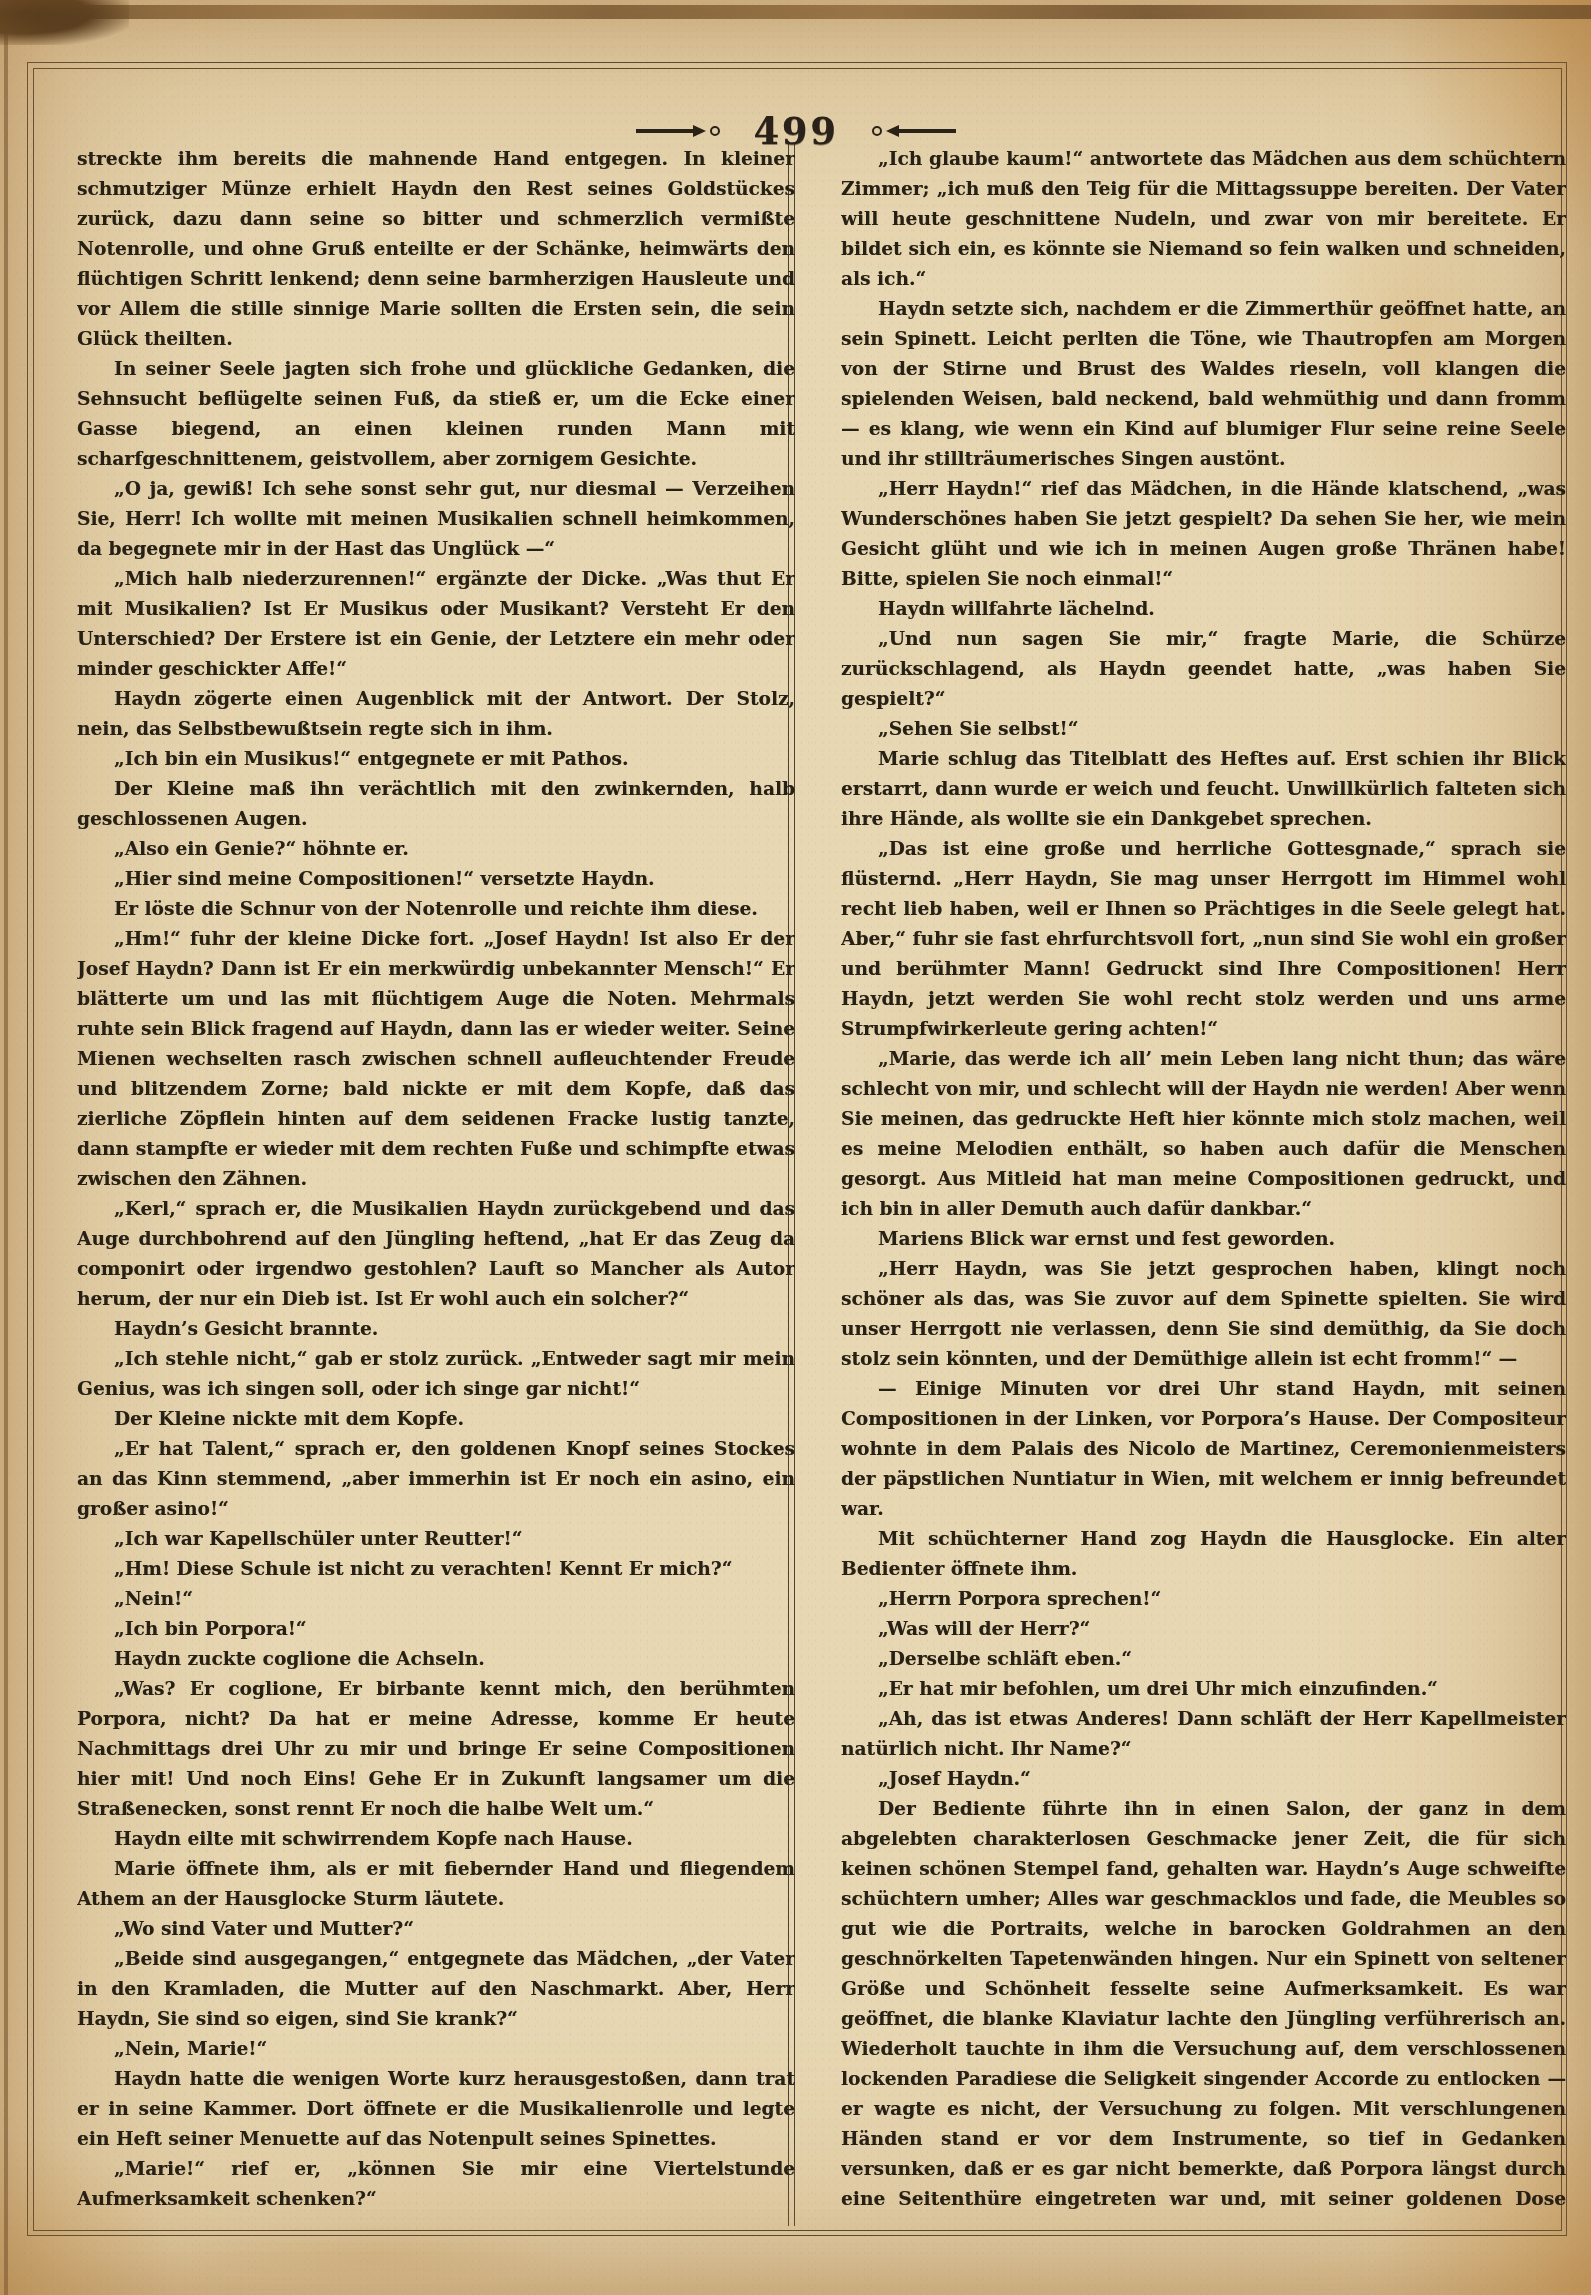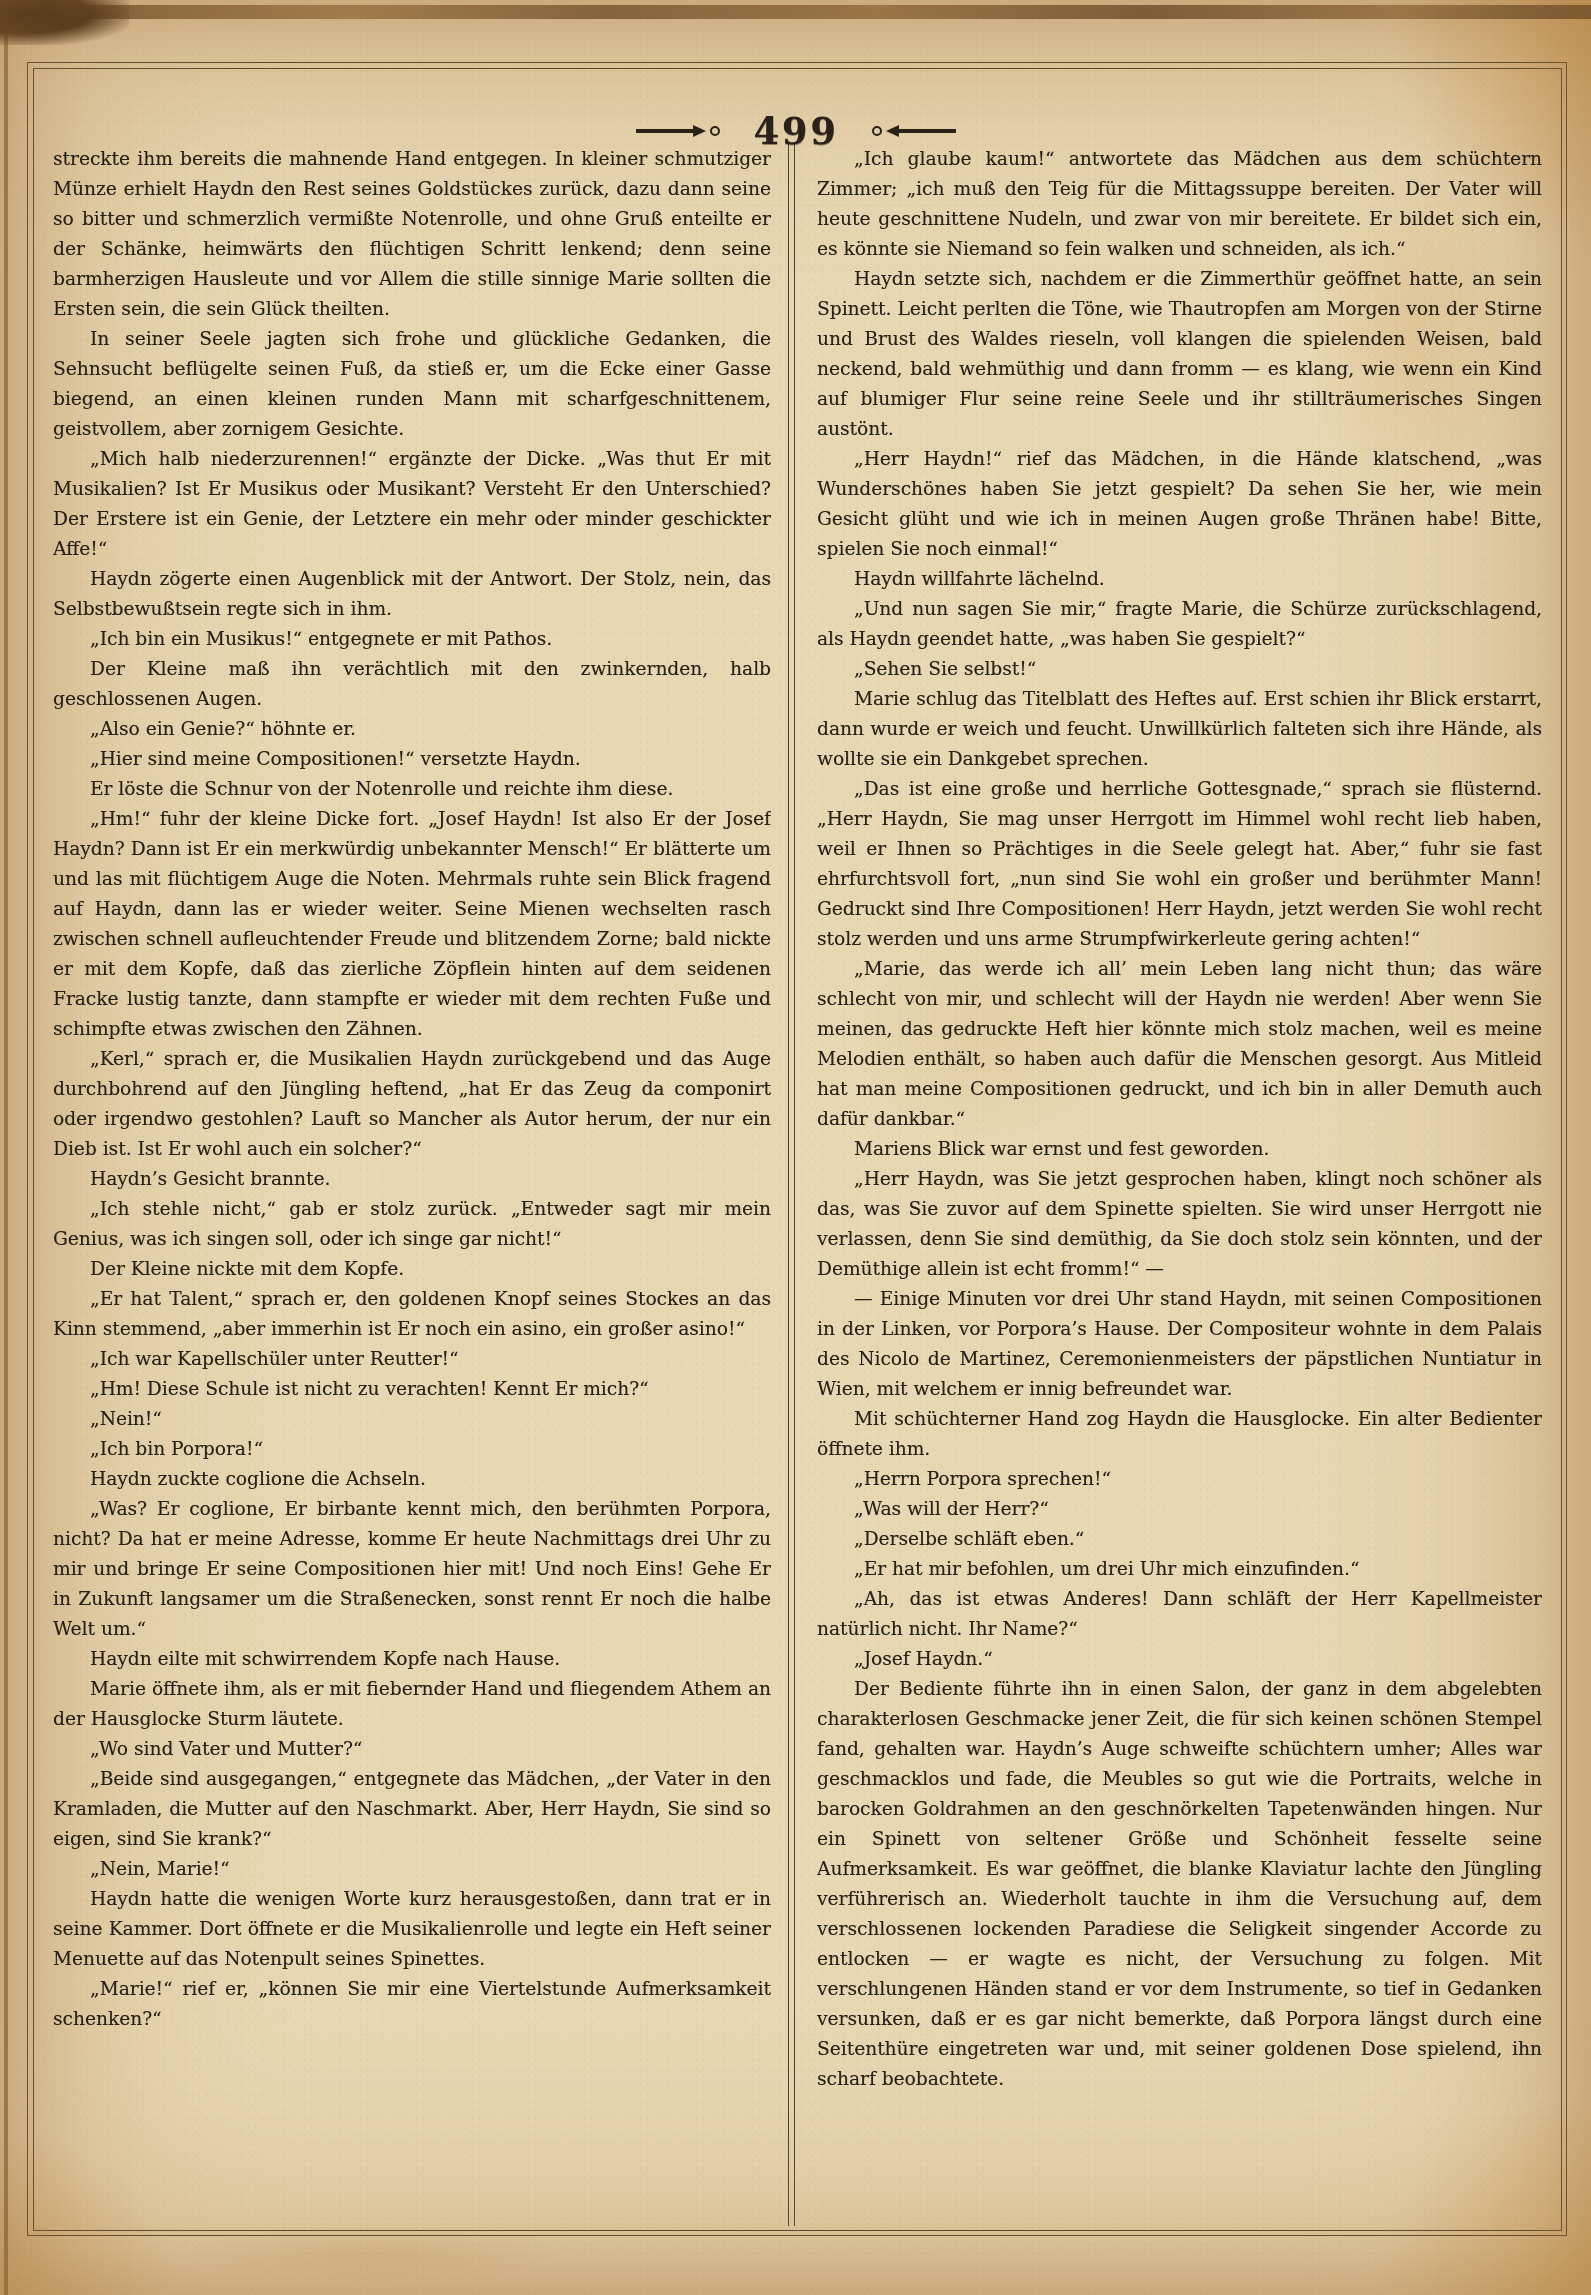--- a/index.html
+++ b/index.html
@@ -79,23 +79,24 @@
 
   
   .divider {
     position:absolute; left:788px; top:143px; width:4.5px; height:2083px; z-index:2;
     border-left:1.3px solid #4a4133; border-right:1.3px solid #4a4133;
   }
 
   
   .col {
     position:absolute; top:144px; z-index:4;
-    font-size:18.6px; line-height:30px; font-weight:400;
+    font-size:18.6px; line-height:30px; font-weight:700;
     color:#272015; text-align:justify; overflow:hidden;
     text-shadow:0.3px 0.4px 0.5px rgba(40,32,20,.35);
+    margin-left:24px;
   }
   .col-left  { left:53px;   width:718px; height:2077px; }
   .col-right { left:817px; width:725px; height:2077px; }
   .col p { margin:0; text-indent:37px; }
   .col p.no-indent { text-indent:0; }
 </style>
 </head>
 <body>
 
 <div class="corner-tr"></div>
@@ -114,20 +115,21 @@
   <span><span class="orn-line"></span><span class="orn-head-r"></span><span class="orn-dot"></span></span>
   <span class="page-number">499</span>
   <span><span class="orn-dot"></span><span class="orn-head-l"></span><span class="orn-line"></span></span>
 </div>
 
 <div class="divider"></div>
 
 <div class="col col-left">
     <p class="no-indent">streckte ihm bereits die mahnende Hand entgegen. In kleiner schmutziger Münze erhielt Haydn den Rest seines Goldstückes zurück, dazu dann seine so bitter und schmerzlich vermißte Notenrolle, und ohne Gruß enteilte er der Schänke, heimwärts den flüchtigen Schritt lenkend; denn seine barmherzigen Hausleute und vor Allem die stille sinnige Marie sollten die Ersten sein, die sein Glück theilten.</p>
     <p>In seiner Seele jagten sich frohe und glückliche Gedanken, die Sehnsucht beflügelte seinen Fuß, da stieß er, um die Ecke einer Gasse biegend, an einen kleinen runden Mann mit scharfgeschnittenem, geistvollem, aber zornigem Gesichte.</p>
+    <p>„O ja, gewiß! Ich sehe sonst sehr gut, nur diesmal — Verzeihen Sie, Herr! Ich wollte mit meinen Musikalien schnell heimkommen, da begegnete mir in der Hast das Unglück —“</p>
     <p>„Mich halb niederzurennen!“ ergänzte der Dicke. „Was thut Er mit Musikalien? Ist Er Musikus oder Musikant? Versteht Er den Unterschied? Der Erstere ist ein Genie, der Letztere ein mehr oder minder geschickter Affe!“</p>
     <p>Haydn zögerte einen Augenblick mit der Antwort. Der Stolz, nein, das Selbstbewußtsein regte sich in ihm.</p>
     <p>„Ich bin ein Musikus!“ entgegnete er mit Pathos.</p>
     <p>Der Kleine maß ihn verächtlich mit den zwinkernden, halb geschlossenen Augen.</p>
     <p>„Also ein Genie?“ höhnte er.</p>
     <p>„Hier sind meine Compositionen!“ versetzte Haydn.</p>
     <p>Er löste die Schnur von der Notenrolle und reichte ihm diese.</p>
     <p>„Hm!“ fuhr der kleine Dicke fort. „Josef Haydn! Ist also Er der Josef Haydn? Dann ist Er ein merkwürdig unbekannter Mensch!“ Er blätterte um und las mit flüchtigem Auge die Noten. Mehrmals ruhte sein Blick fragend auf Haydn, dann las er wieder weiter. Seine Mienen wechselten rasch zwischen schnell aufleuchtender Freude und blitzendem Zorne; bald nickte er mit dem Kopfe, daß das zierliche Zöpflein hinten auf dem seidenen Fracke lustig tanzte, dann stampfte er wieder mit dem rechten Fuße und schimpfte etwas zwischen den Zähnen.</p>
     <p>„Kerl,“ sprach er, die Musikalien Haydn zurückgebend und das Auge durchbohrend auf den Jüngling heftend, „hat Er das Zeug da componirt oder irgendwo gestohlen? Lauft so Mancher als Autor herum, der nur ein Dieb ist. Ist Er wohl auch ein solcher?“</p>
     <p>Haydn’s Gesicht brannte.</p>

